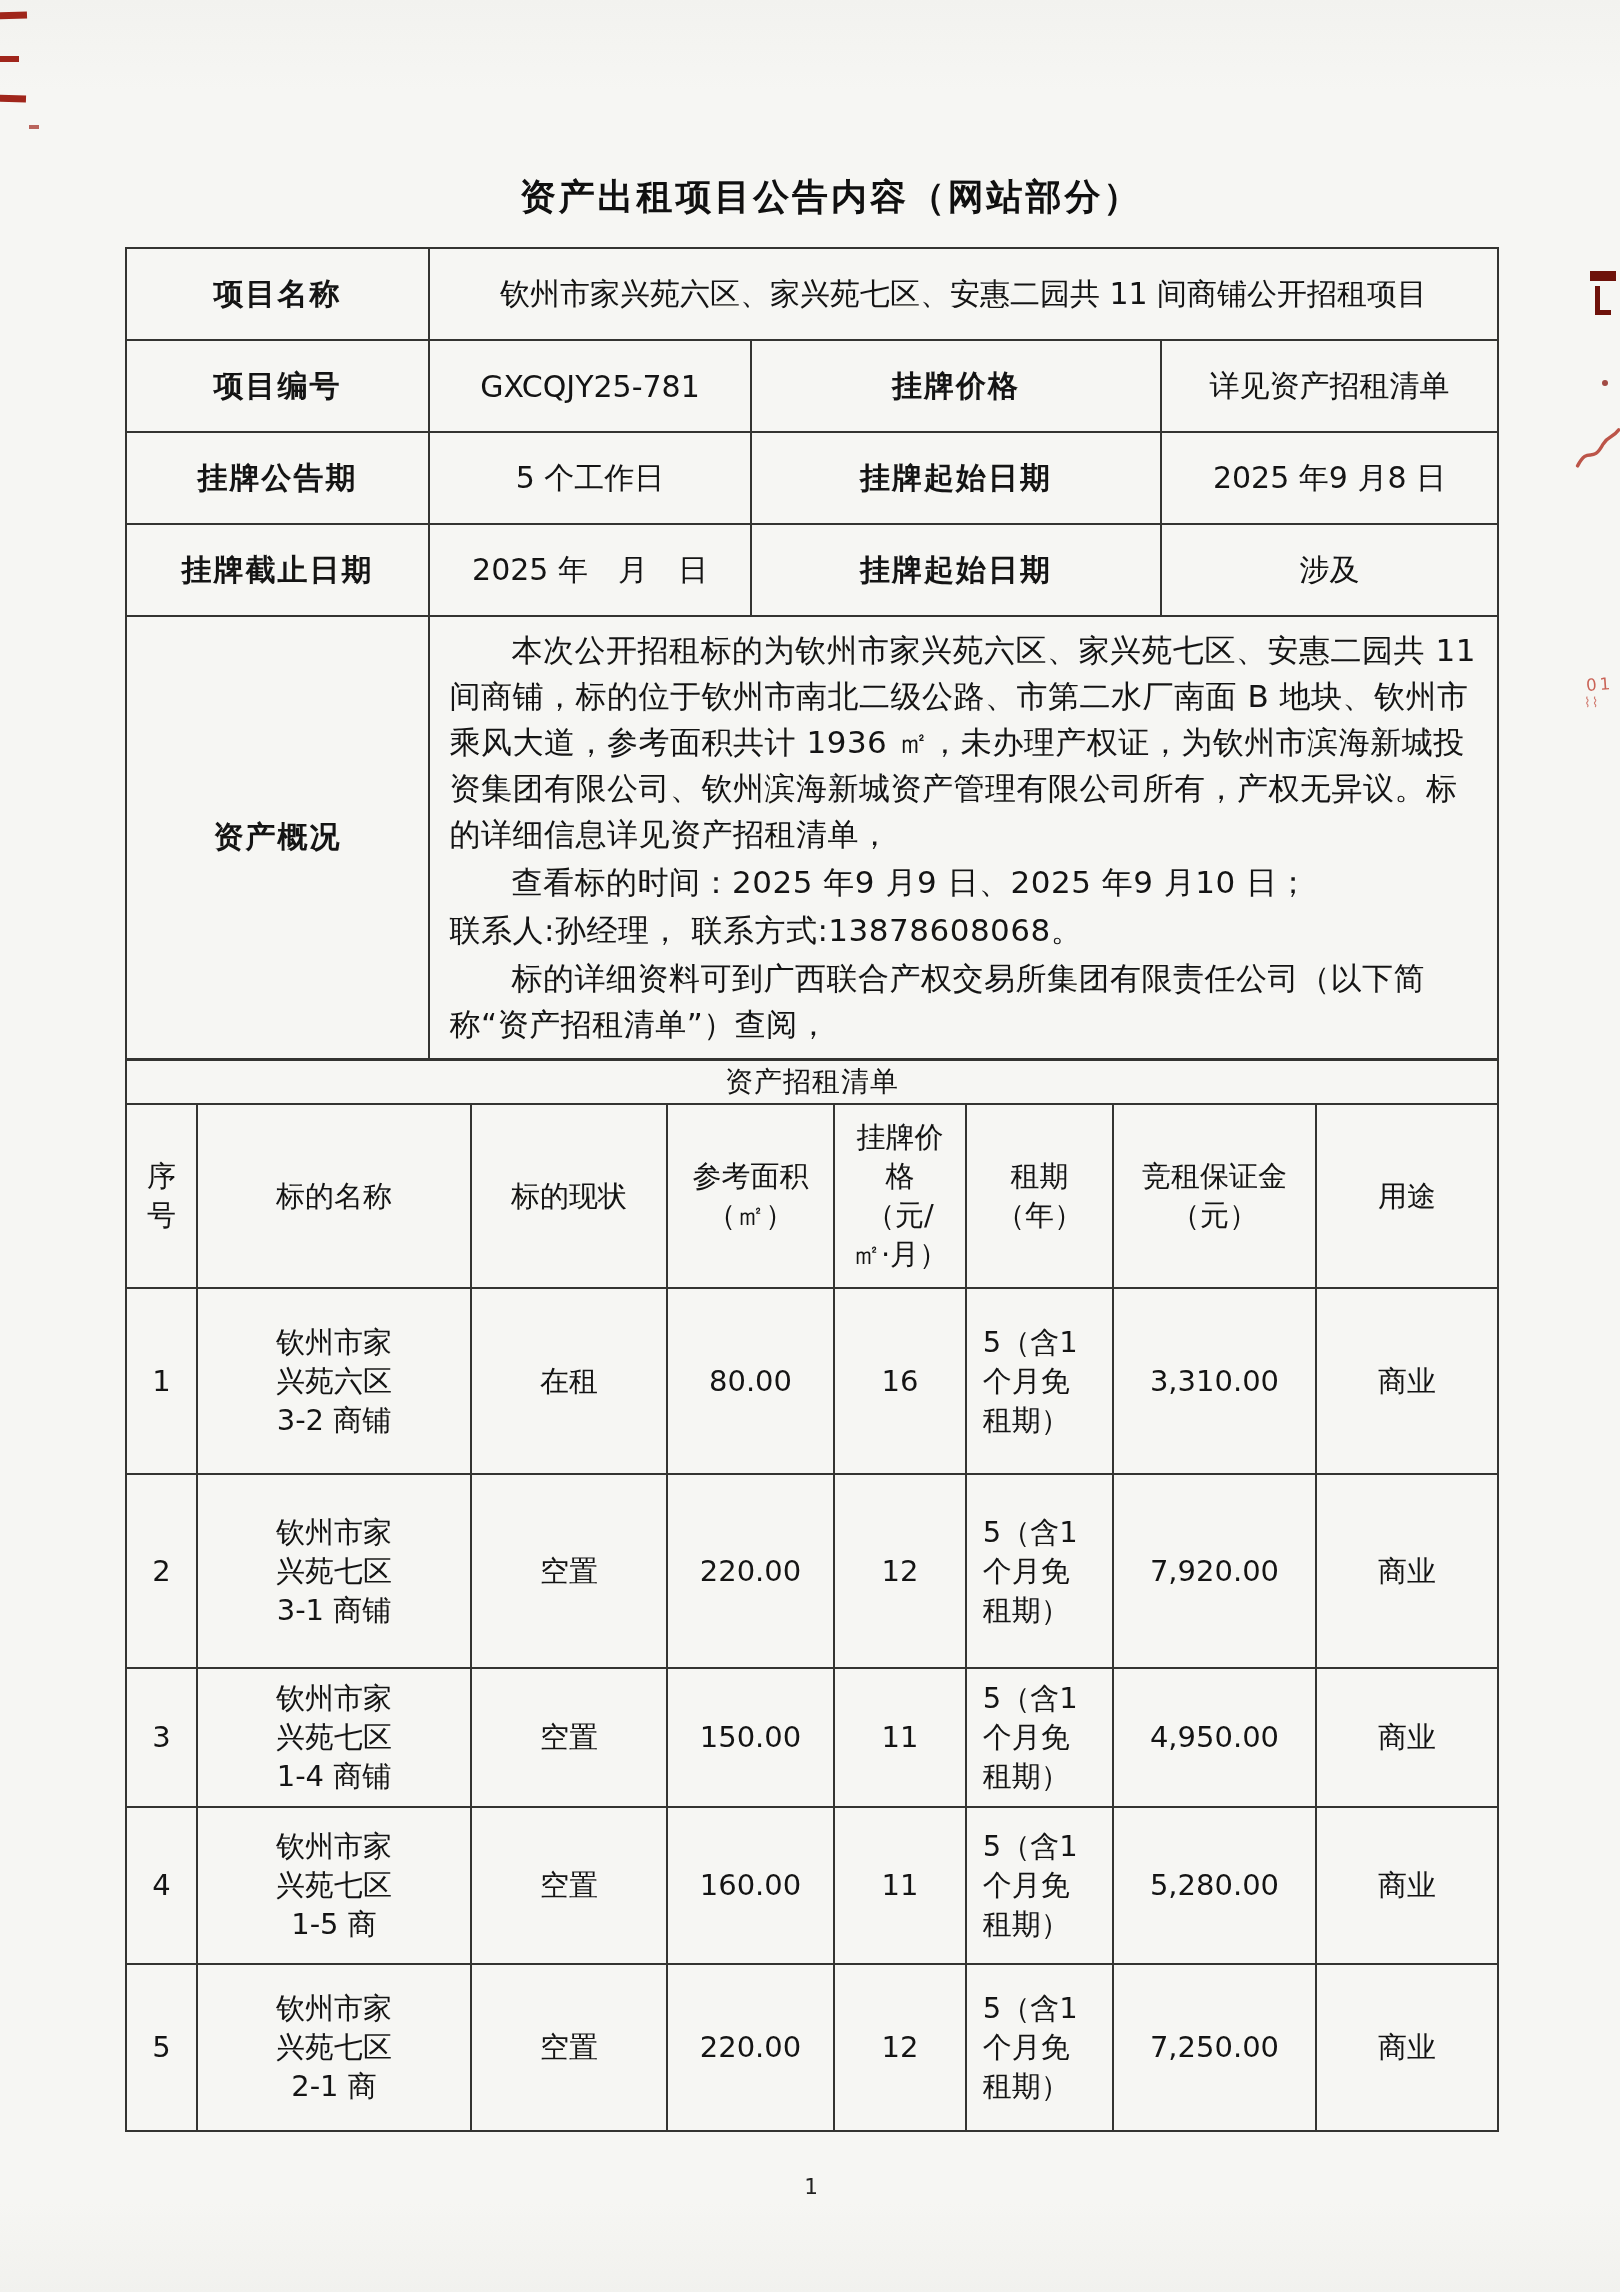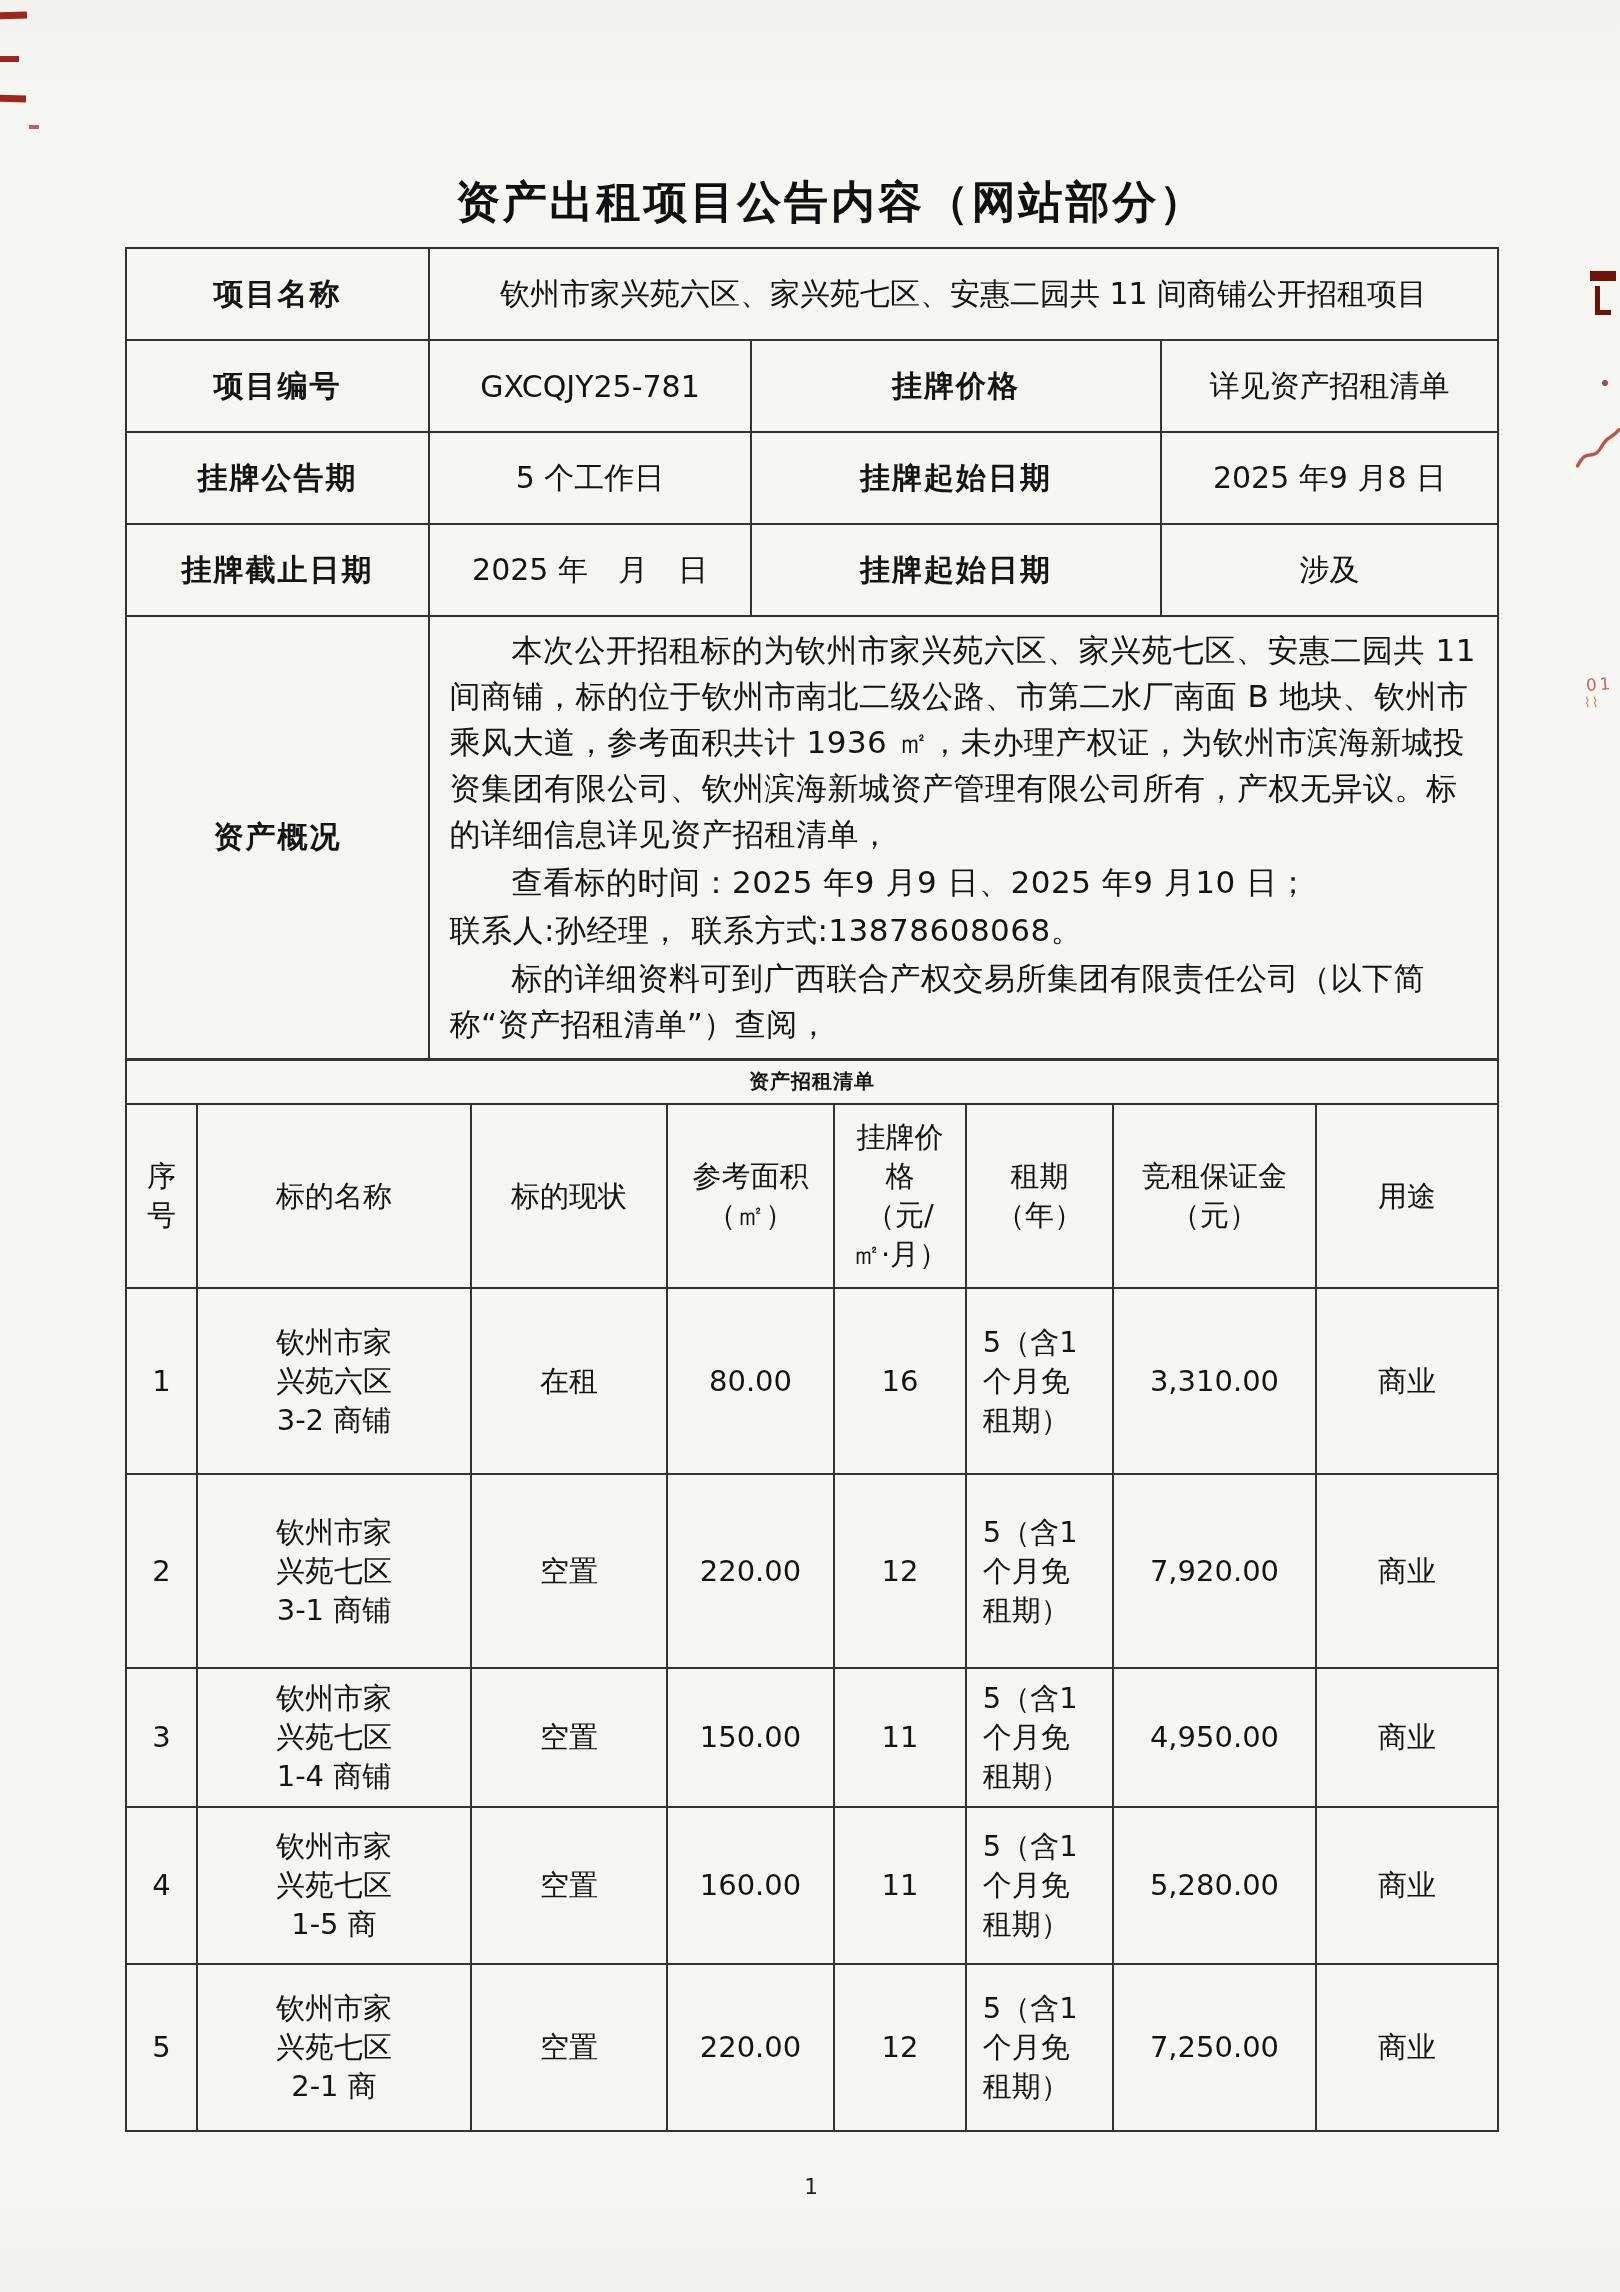--- a/index.html
+++ b/index.html
@@ -8,35 +8,35 @@
     background:#f5f5f2;
     font-family:"DejaVu Sans","Liberation Sans",sans-serif;
     color:#161616;
     position:relative;
     overflow:hidden;
   }
   .paper-shade{position:absolute;inset:0;background:
     linear-gradient(180deg,#f2f2ef 0%,#f6f6f3 4%,#f6f6f3 96%,#f1f1ee 100%);}
   .doc-title{
     position:absolute;left:145px;top:173px;width:1372px;
-    text-align:center;font-size:44px;font-weight:bold;letter-spacing:2.9px;color:#101010;
+    text-align:center;font-size:36px;font-weight:bold;letter-spacing:2.9px;color:#101010;
   }
   .tbl-wrap{position:absolute;left:125px;top:247px;width:1372px;}
   table{border-collapse:collapse;table-layout:fixed;width:1372px;}
   td{border:2.5px solid #343431;padding:0 9.8px;vertical-align:middle;text-align:center;
      font-size:30px;color:#141414;overflow:hidden;}
   .info-tbl .lbl{font-weight:bold;letter-spacing:2px;}
   .info-tbl tr{height:92px;}
   .info-tbl tr.ov-row{height:365px;}
   .ov-cell{text-align:left;vertical-align:middle;padding:9.8px 19.6px;}
   .para{margin:0 0 2px 0;font-size:31px;line-height:46px;letter-spacing:0.5px;
         text-indent:2em;text-align:left;}
   .para.noindent{text-indent:0;}
   .list-tbl td{font-size:29px;line-height:39px;}
-  .list-tbl .band{height:43px;font-size:20px;letter-spacing:1px;font-weight:bold;}
+  .list-tbl .band{height:43px;font-size:28px;letter-spacing:1px;}
   .list-tbl tr.hdr{height:184px;}
   .list-tbl tr.r1{height:186px;}
   .list-tbl tr.r2{height:194px;}
   .list-tbl tr.r3{height:139px;}
   .list-tbl tr.r4{height:157px;}
   .list-tbl tr.r5{height:167px;}
   .pre{white-space:pre-line;}
   .page-num{position:absolute;left:125px;top:2174px;width:1372px;text-align:center;
             font-size:21.6px;color:#222;}
   

